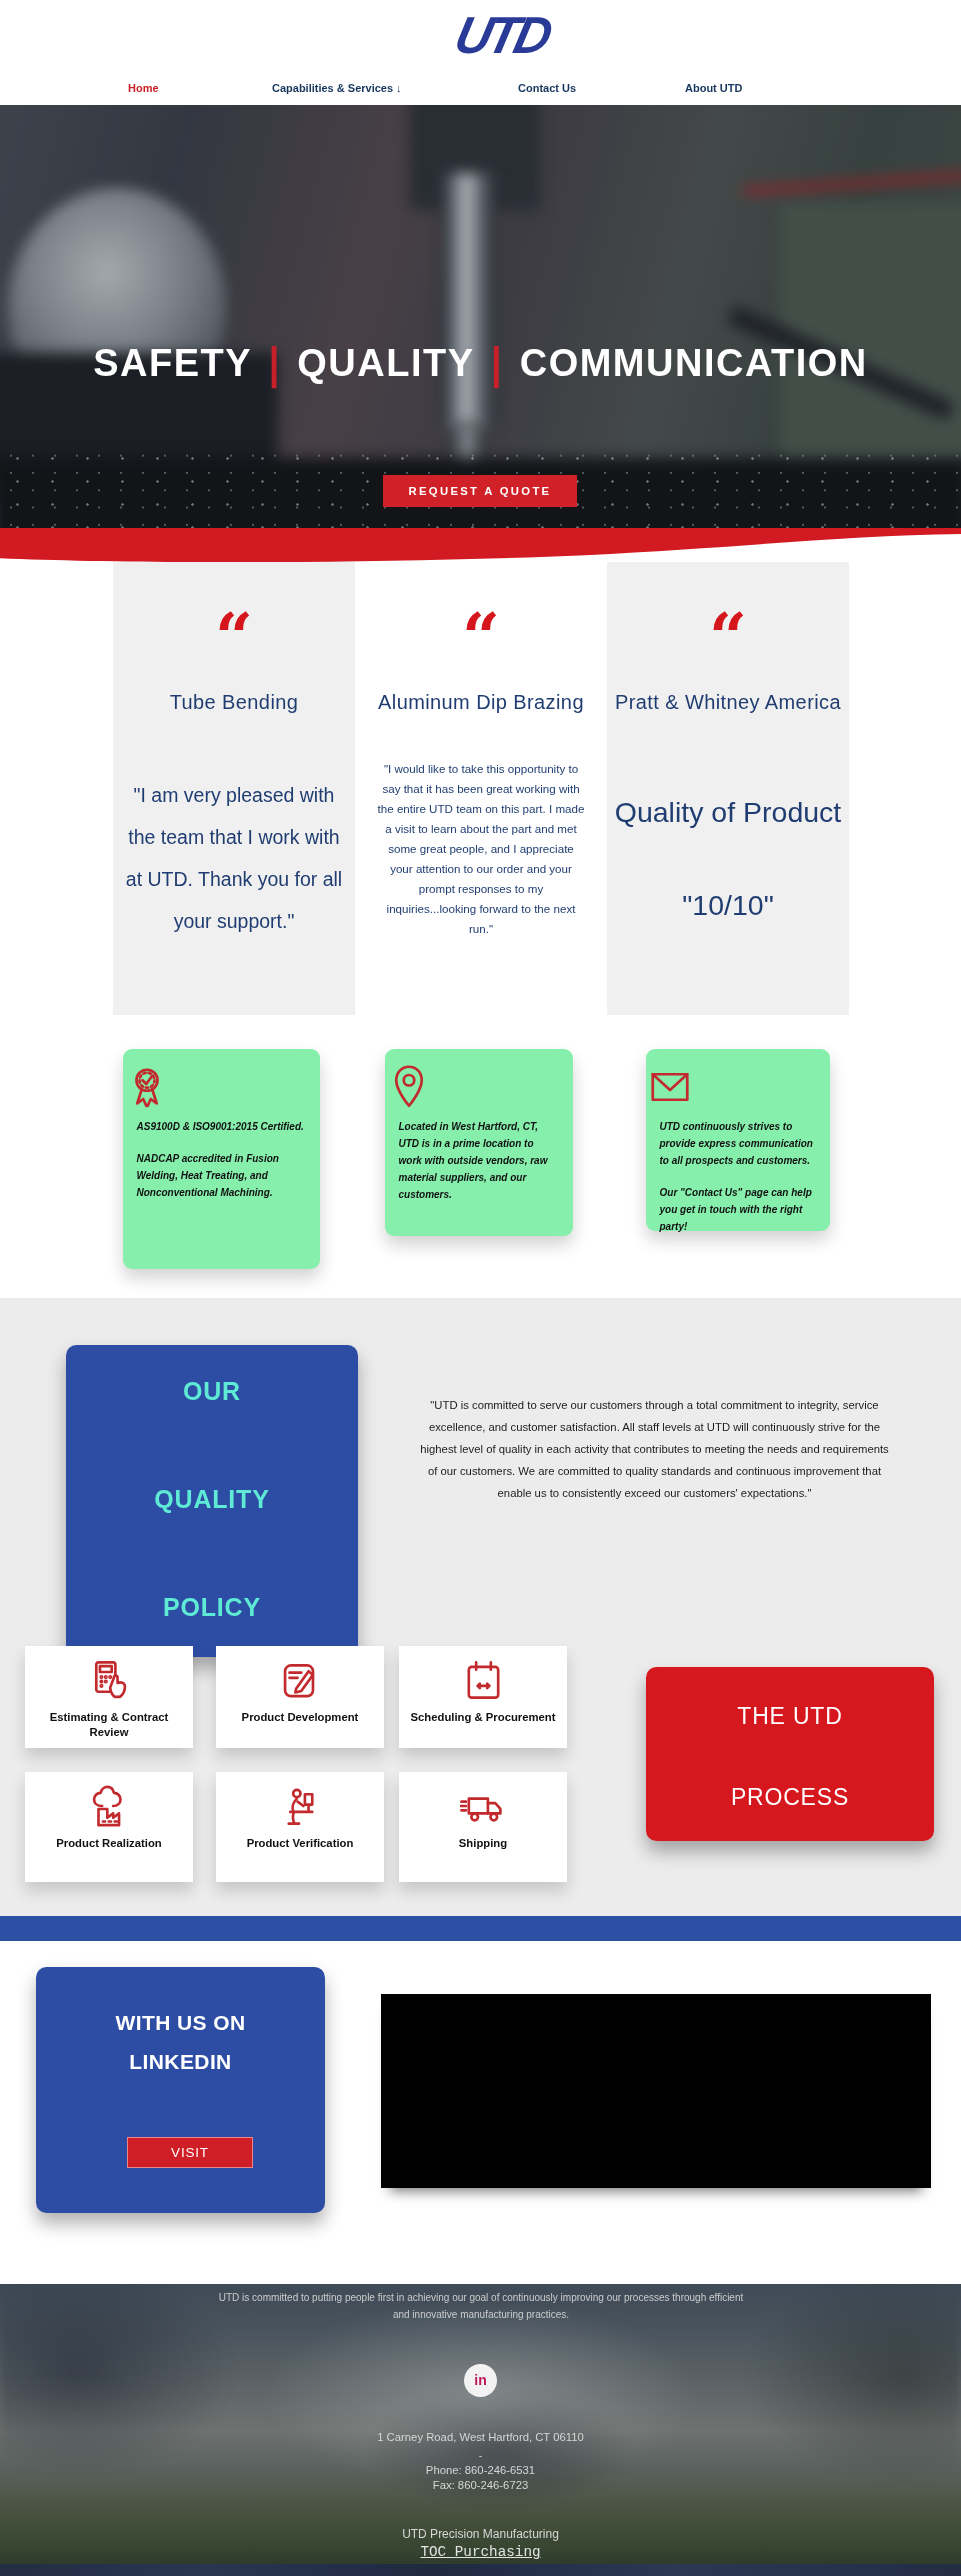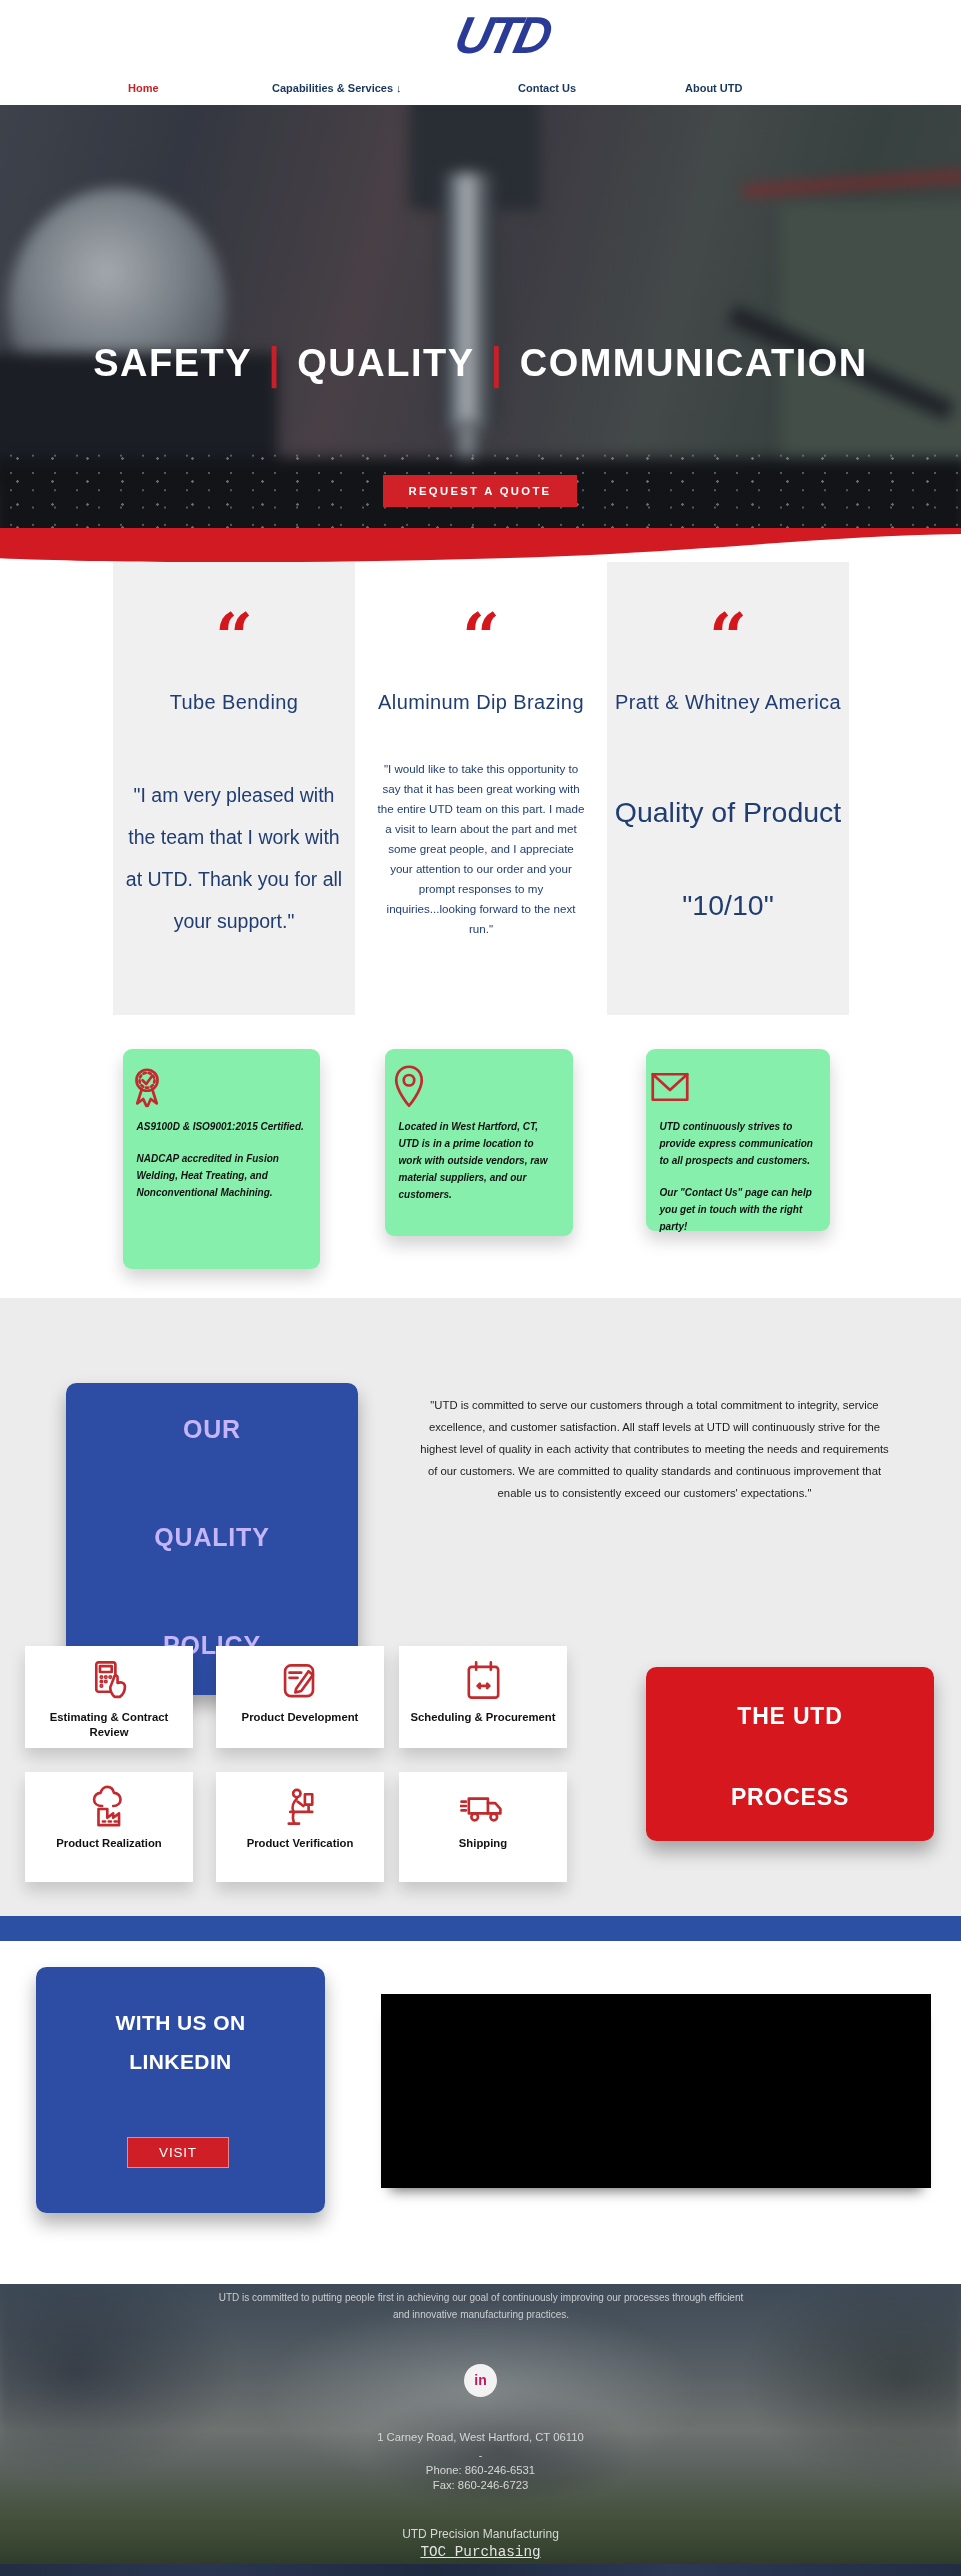--- a/index.html
+++ b/index.html
@@ -63,46 +63,46 @@
   .i-1 { left:123px; width:197px; height:220px; }
   .i-2 { left:385px; width:188px; height:187px; }
   .i-3 { left:646px; width:184px; height:182px; }
   .i-icon { height:48px; margin-bottom:7.5px; }
   .i-text { font-size:10px; font-weight:bold; color:#111; line-height:1.7; padding:0 13.5px; }
   .i-text + .i-text { margin-top:15px; }
 
   
   .greysec { position:relative; height:618px; background:#ececec; }
   .policy-box { position:absolute; left:66px; top:47px; width:292px; height:312px; background:#2d4da4;
-     border-radius:10.5px; box-shadow:0 10.5px 18px rgba(0,0,0,.3); color:#c4b5fd; text-align:center;
-     display:flex; flex-direction:column; justify-content:space-between; padding:32px 0 35px; cursor:default;margin-top:38px; }
+     border-radius:10.5px; box-shadow:0 10.5px 18px rgba(0,0,0,.3); color:#5eead4; text-align:center;
+     display:flex; flex-direction:column; justify-content:space-between; padding:32px 0 35px; cursor:default; }
   .policy-box div { font-size:25px; font-weight:bold; letter-spacing:0.8px; }
   .policy-text { position:absolute; left:417px; top:96px; width:475px; text-align:center;
      font-size:11.3px; color:#1c1c1c; line-height:22px; }
 
   .p-card { position:absolute; width:168px; background:#fff; border-radius:0;
      box-shadow:0 9px 15px rgba(0,0,0,.16); text-align:center; }
   .p-row1 { top:348px; height:102px; } .p-row2 { top:474px; height:110px; }
   .p-c1 { left:25px; } .p-c2 { left:216px; } .p-c3 { left:399px; }
   .p-icon { height:50px; margin-top:12px; }
   .p-label { font-size:11.3px; font-weight:bold; color:#111; line-height:1.4; padding:1.5px 10.5px 0; }
   .process-box { position:absolute; left:646px; top:369px; width:288px; height:174px; background:#d6181e;
      border-radius:10.5px; box-shadow:0 10.5px 18px rgba(0,0,0,.3); color:#fff; text-align:center;
      display:flex; flex-direction:column; justify-content:space-between; padding:36px 0 30px; }
-  .process-box div { font-size:23px; font-weight:bold; letter-spacing:0.8px; }
+  .process-box div { font-size:23px; font-weight:normal; letter-spacing:0.8px; }
 
   .bluebar { height:25px; background:#2b50a4; }
 
   
   .linkedin { position:relative; height:343px; background:#fff; }
   .li-box { position:absolute; left:36px; top:26px; width:289px; height:246px; background:#2d4da4;
      border-radius:10.5px; box-shadow:0 10.5px 18px rgba(0,0,0,.3); color:#fff; text-align:center; }
   .li-line { font-size:21px; font-weight:bold; letter-spacing:0.4px; line-height:39px; }
   .li-lines { padding-top:36px; }
-  .li-visit { position:absolute; left:91px; top:170px; width:102px; height:31px; background:#cf1e26; border:0.8px solid #e8888c;
+  .li-visit { position:absolute; left:91px; top:170px; width:126px; height:31px; background:#cf1e26; border:0.8px solid #e8888c;
      color:#fff; font-family:"Liberation Sans",sans-serif; font-size:13.5px; letter-spacing:0.8px; cursor:pointer; }
   .video { position:absolute; left:381px; top:53px; width:550px; height:194px; background:#000;
      box-shadow:0 12px 12px -9px rgba(0,0,0,.55); }
   .video::before, .video::after { content:""; position:absolute; bottom:1.5px; width:150px; height:12px;
      background:rgba(0,0,0,.5); filter:blur(5.3px); z-index:-1; }
   .video::before { left:-4.5px; transform:rotate(3deg); }
   .video::after { right:-4.5px; transform:rotate(-3deg); }
 
   
   .footer { position:relative; height:293px; overflow:hidden; color:#d6d6d6; text-align:center;

